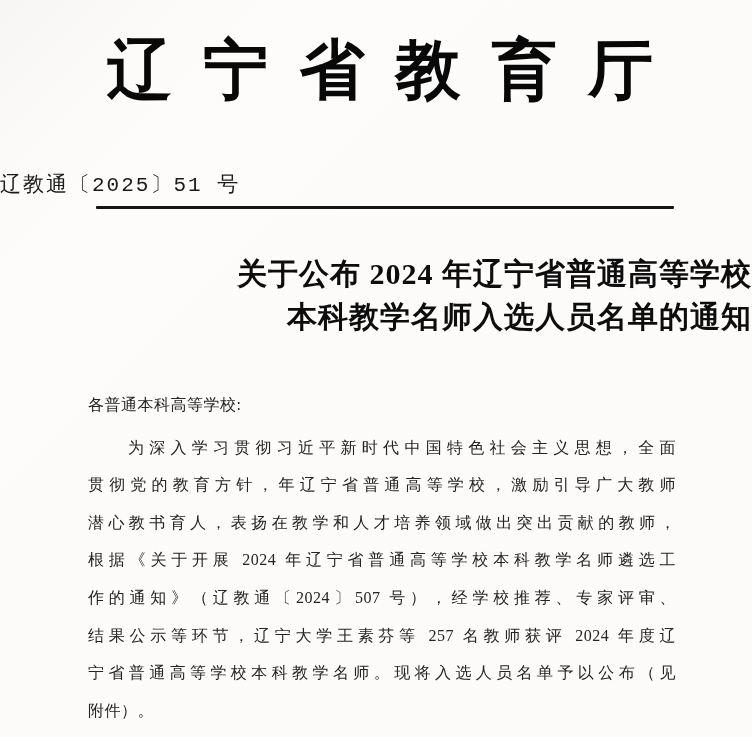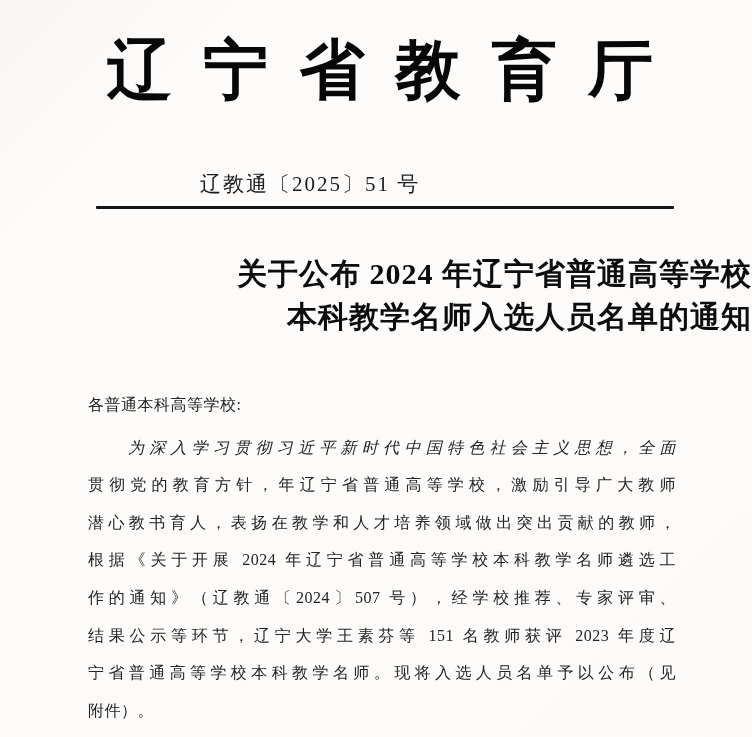--- a/index.html
+++ b/index.html
@@ -30,25 +30,25 @@
     margin-right: -0.48em;
     text-indent: 0.48em;
     white-space: nowrap;
     font-family: "Liberation Serif", "DejaVu Serif", serif;
   }
   .doc-number {
     position: absolute;
     top: 170px;
     left: 0;
     width: 620px;
-    text-align: center;
     font-size: 21px;
     color: #1a1a1a;
     letter-spacing: 2px;
     white-space: nowrap;
+    font-family: Liberation Mono, monospace;
   }
   .header-divider {
     position: absolute;
     top: 206px;
     left: 96px;
     width: 578px;
     height: 3px;
     background: #151515;
     border-radius: 1px;
   }
@@ -81,21 +81,21 @@
     margin-bottom: 5px;
   }
   .body-line {
     text-align: justify;
     text-align-last: justify;
     text-justify: inter-character;
     height: 37.6px;
     overflow: hidden;
     white-space: nowrap;
   }
-  .body-line.indent { padding-left: 40px; font-style: italic; }
+  .body-line.indent { padding-left: 40px; }
   .body-line.last {
     text-align-last: left;
     white-space: nowrap;
   }
 </style>
 </head>
 <body>
 
 <div class="page">
 
@@ -111,18 +111,18 @@
   </div>
 
   <div class="content">
     <div class="salutation">各普通本科高等学校:</div>
 
     <div class="body-line indent">为深入学习贯彻习近平新时代中国特色社会主义思想，全面</div>
     <div class="body-line">贯彻党的教育方针，年辽宁省普通高等学校，激励引导广大教师</div>
     <div class="body-line">潜心教书育人，表扬在教学和人才培养领域做出突出贡献的教师，</div>
     <div class="body-line">根据《关于开展 2024 年辽宁省普通高等学校本科教学名师遴选工</div>
     <div class="body-line">作的通知》（辽教通〔2024〕507 号），经学校推荐、专家评审、</div>
-    <div class="body-line">结果公示等环节，辽宁大学王素芬等 151 名教师获评 2023 年度辽</div>
+    <div class="body-line">结果公示等环节，辽宁大学王素芬等 257 名教师获评 2024 年度辽</div>
     <div class="body-line">宁省普通高等学校本科教学名师。现将入选人员名单予以公布（见</div>
     <div class="body-line last">附件）。</div>
   </div>
 
 </div>
 
 </body></html>

